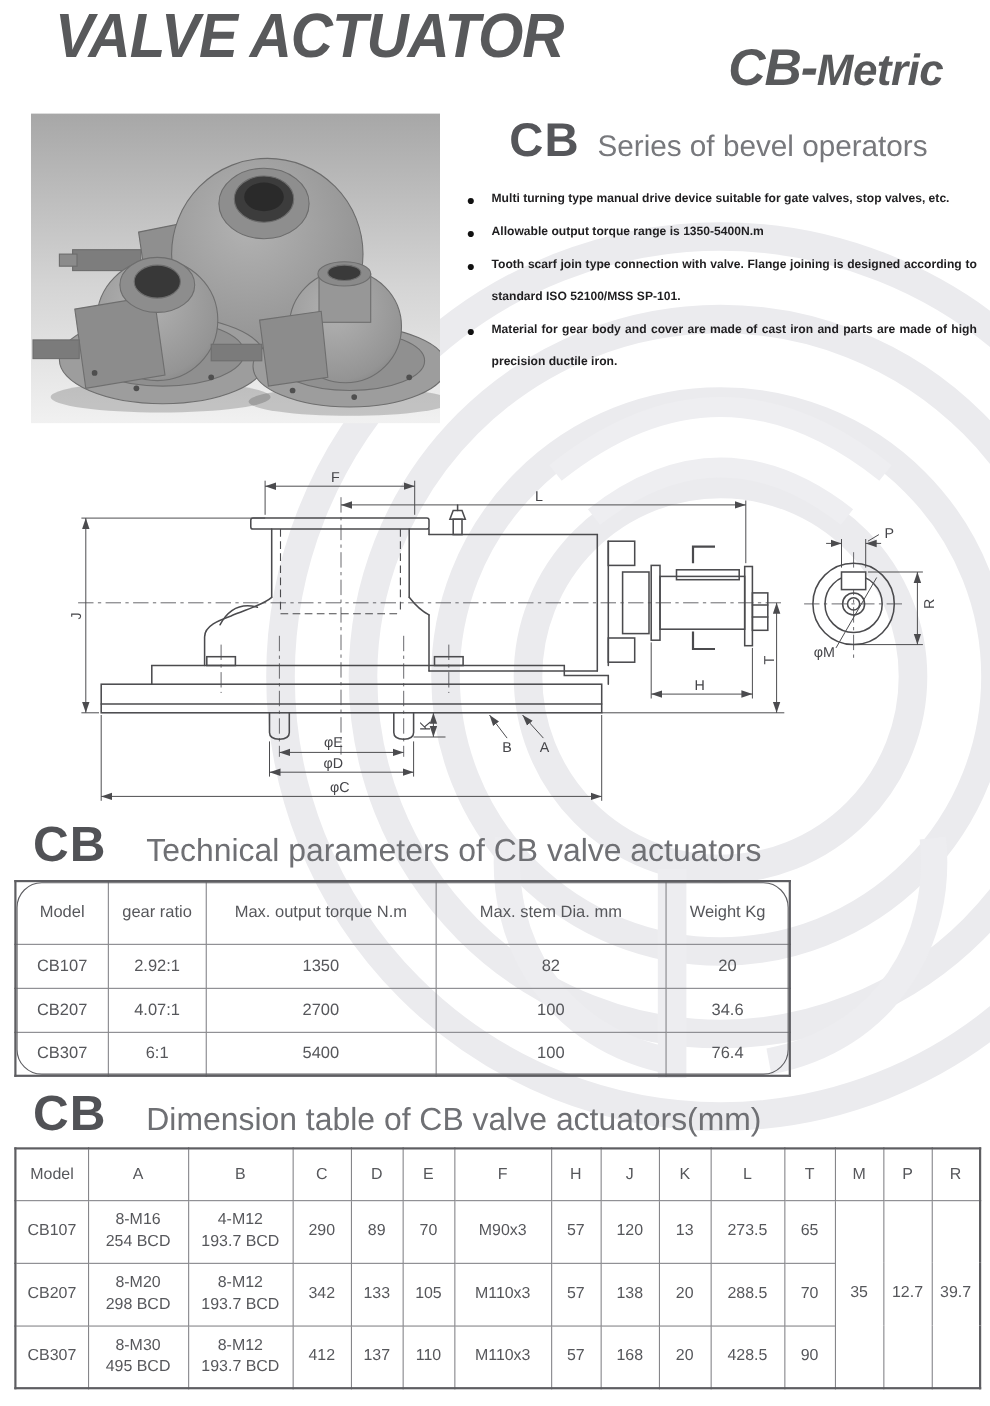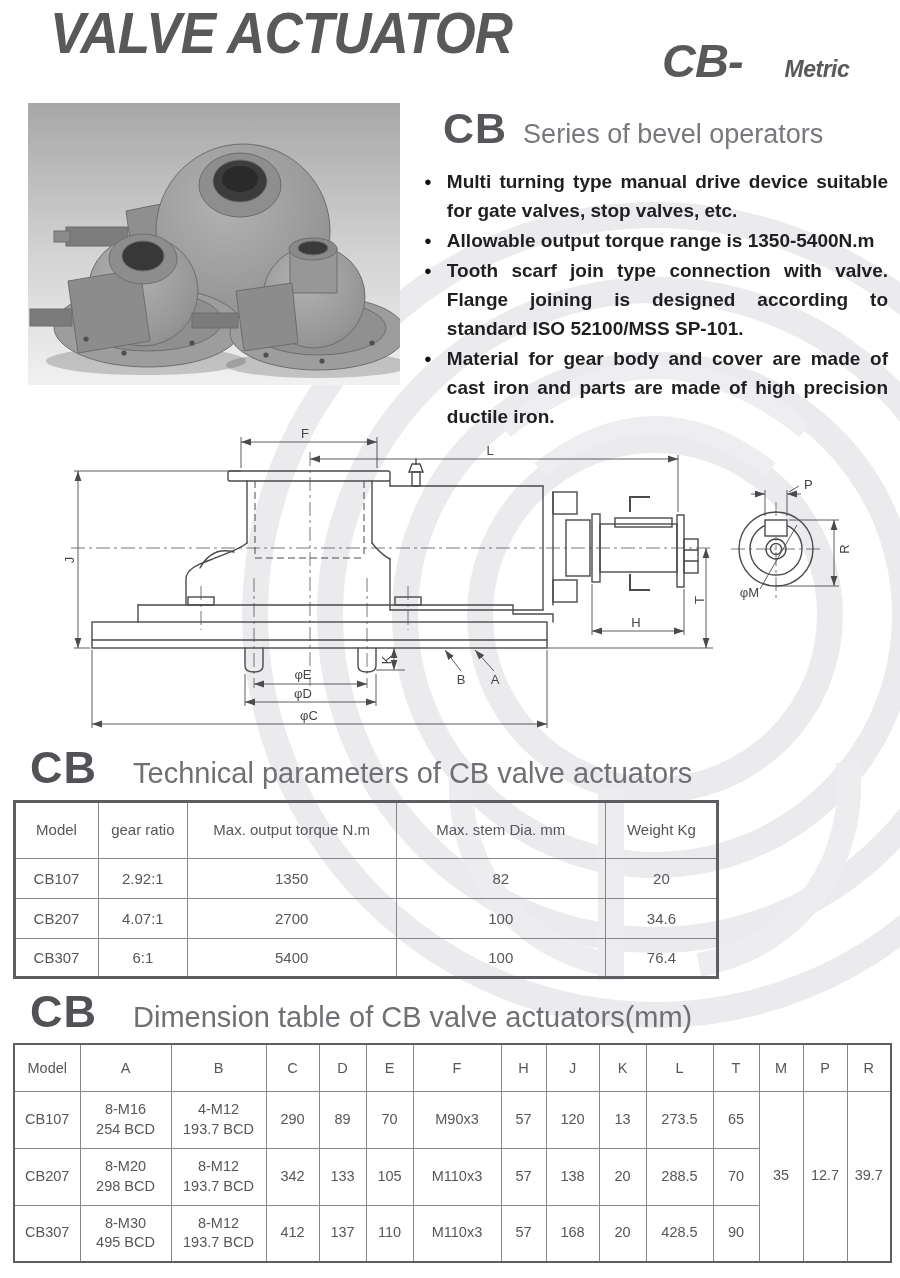--- a/index.html
+++ b/index.html
@@ -14,49 +14,49 @@
              color:#e3e3e7; letter-spacing:0.09em; text-align:center; pointer-events:none;
              font-weight:400; }
 
   .content { position:relative; z-index:2; }
 
   
   .title { position:absolute; left:50px; top:0px; font-size:57px; font-weight:bold; font-style:italic;
            color:#58595b; letter-spacing:-1px; transform:scaleX(.93); transform-origin:left top; white-space:nowrap; }
   .model-tag { position:absolute; left:662px; top:33px; color:#58595b; font-style:italic; font-weight:bold; white-space:nowrap; }
   .model-tag .big { font-size:47px; letter-spacing:-1px;margin-top:35px; }
-  .model-tag .small { font-size:23px; letter-spacing:-0.5px;margin-left:42px; }
+  .model-tag .small { font-size:40px; letter-spacing:-0.5px; }
 
   
   .photo { position:absolute; left:28px; top:103px; width:372px; height:282px; overflow:hidden; }
 
   
   .series { position:absolute; left:424px; top:104px; width:464px; }
-  .series-head { white-space:nowrap; margin-left:19px; }
+  .series-head { white-space:nowrap; margin-left:39px; }
   .series-head .cb { font-size:43px; font-weight:bold; color:#55565a; letter-spacing:1px; }
   .series-head .sub { font-size:27px; color:#77787c; margin-left:16px; }
   .bullets { list-style:none; margin-top:14px; }
   .bullets li { display:flex; gap:15px; margin-bottom:1px; }
   .bullets .dot { flex:0 0 auto; font-size:13px; color:#111; line-height:29px; }
-  .bullets .txt { font-size:19px; font-weight:bold; color:#1f1e20; line-height:29px;
+  .bullets .txt { font-size:11px; font-weight:bold; color:#1f1e20; line-height:29px;
                   text-align:justify; text-justify:inter-word; width:100%; }
 
   
   .drawing { position:absolute; left:13px; top:428px; width:875px; height:325px; }
   .drawing text { font-family:"Liberation Sans", sans-serif; font-size:13px; fill:#454549; }
 
   
   .caption { position:absolute; left:30px; white-space:nowrap; }
   .caption .cb { font-size:45px; font-weight:bold; color:#515256; letter-spacing:1px; }
   .caption .sub { font-size:29px; color:#6f7074; margin-left:36px; }
   .cap1 { top:742px; }
   .cap2 { top:986px; }
 
   
-  table { border-collapse:collapse; table-layout:fixed; background:transparent; }
+  table { border-collapse:collapse; table-layout:fixed; background:transparent;border-radius:25px; }
   .t1 { position:absolute; left:13px; top:800px; width:706px; }
   .t2 { position:absolute; left:13px; top:1043px; width:877px; }
   th, td { border:1px solid #86868a; font-weight:normal; text-align:center; vertical-align:middle;
            color:#56575b; background:transparent; padding:0 2px; }
   .t1 th { height:57px; font-size:15px; }
   .t1 td { height:40px; font-size:15px; }
   .t2 th { height:47px; font-size:14.5px; }
   .t2 td { height:57px; font-size:14.5px; line-height:1.35; }
   .t1, .t2 { border:2px solid #5e5e62; }
   .t1 { outline:1px solid #5e5e62; outline-offset:-3px; }

